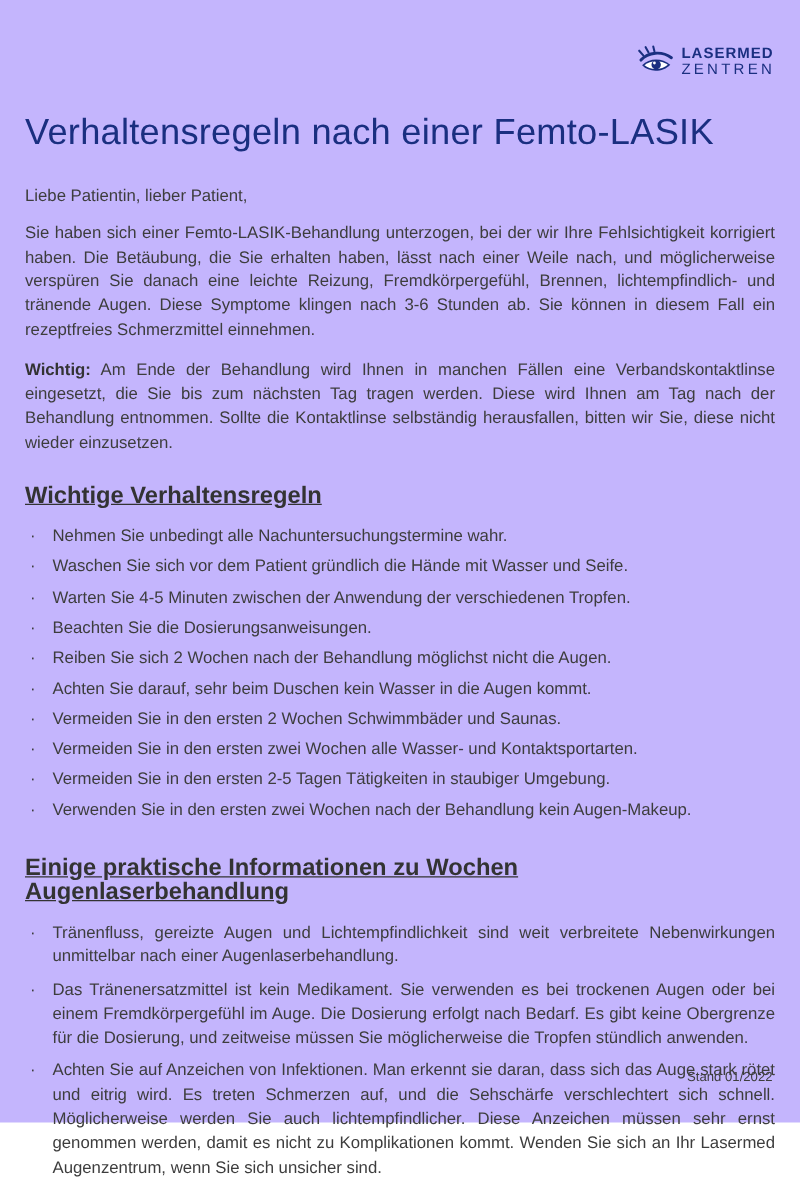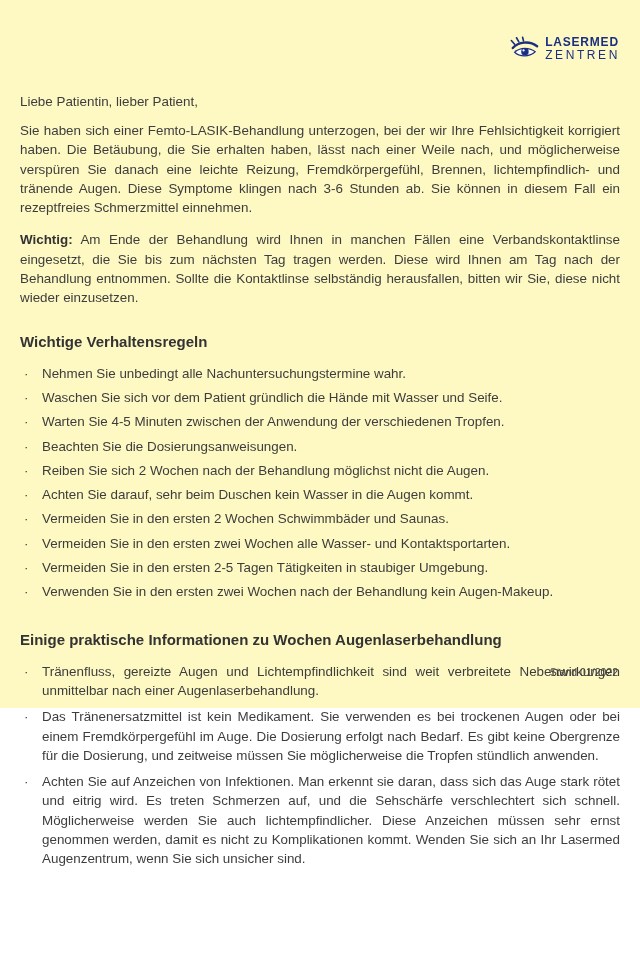--- a/index.html
+++ b/index.html
@@ -4,24 +4,24 @@
 <style>
   html, body { margin: 0; padding: 0; background: #ffffff; }
   body {
     width: 640px; height: 960px;
     font-family: "Liberation Sans", "DejaVu Sans", sans-serif;
     color: #3d3d3d;
     overflow: hidden;
   }
   .page {
     position: relative;
-    width: 640px; height: 708px;
+    width: 640px; height: 898px;
     box-sizing: border-box;
     padding: 0 20px;
-    background: #fef9c3;
+    background: #c4b5fd;
   }
   
   .header {
     display: flex;
     justify-content: flex-end;
     align-items: flex-start;
     padding-top: 36px;
     height: 32px;
   }
   .logo { display: flex; align-items: center; gap: 6px; }
@@ -52,23 +52,24 @@
   .para {
     margin: 10px 0 0 0;
     font-size: 13.4px; line-height: 19.3px;
     text-align: justify;
   }
   .para.important { margin-top: 13px; }
   .bold-lead { font-weight: bold; color: #333333; }
   
   .section-heading {
     margin: 24px 0 0 0;
-    font-size: 15px; font-weight: bold;
+    font-size: 19px; font-weight: bold;
     color: #333333;
     line-height: 19px;
+    text-decoration: underline;
   }
   .section-heading.second { margin-top: 28px; }
   .bullet-list {
     list-style: none;
     margin: 13px 0 0 0; padding: 0;
   }
   .bullet-item {
     display: flex;
     margin: 0 0 5px 0;
     font-size: 13.4px; line-height: 19.3px;
@@ -117,20 +118,21 @@
           <circle cx="31" cy="29" r="2.4" fill="#ffffff"></circle>
         </svg>
       </span>
       <span class="logo-text">
         <span class="logo-name">LASERMED</span>
         <span class="logo-subname">ZENTREN</span>
       </span>
     </div>
   </div>
 
+  <h1 class="title">Verhaltensregeln nach einer Femto-LASIK</h1>
 
   <p class="salutation">Liebe Patientin, lieber Patient,</p>
 
   <p class="para">Sie haben sich einer Femto-LASIK-Behandlung unterzogen, bei der wir Ihre Fehlsichtigkeit korrigiert haben. Die Betäubung, die Sie erhalten haben, lässt nach einer Weile nach, und möglicherweise verspüren Sie danach eine leichte Reizung, Fremdkörpergefühl, Brennen, lichtempfindlich- und tränende Augen. Diese Symptome klingen nach 3-6 Stunden ab. Sie können in diesem Fall ein rezeptfreies Schmerzmittel einnehmen.</p>
 
   <p class="para important"><span class="bold-lead">Wichtig:</span><span> Am Ende der Behandlung wird Ihnen in manchen Fällen eine Verbandskontaktlinse eingesetzt, die Sie bis zum nächsten Tag tragen werden. Diese wird Ihnen am Tag nach der Behandlung entnommen. Sollte die Kontaktlinse selbständig herausfallen, bitten wir Sie, diese nicht wieder einzusetzen.</span></p>
 
   <div id="sections">
   <div class="section">
     <h2 class="section-heading">Wichtige Verhaltensregeln</h2>

